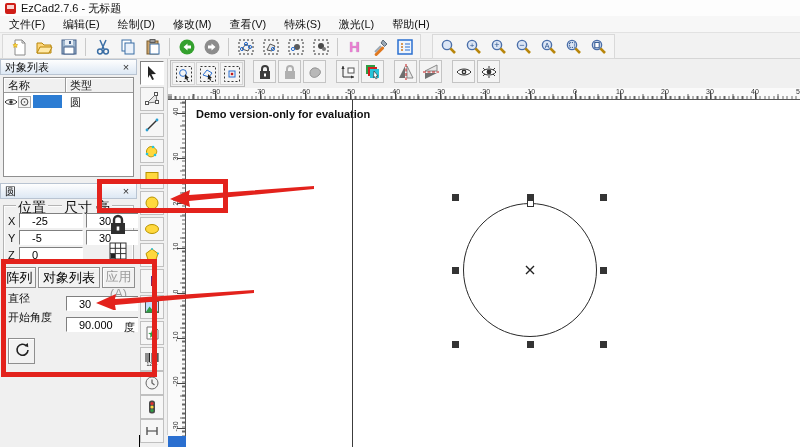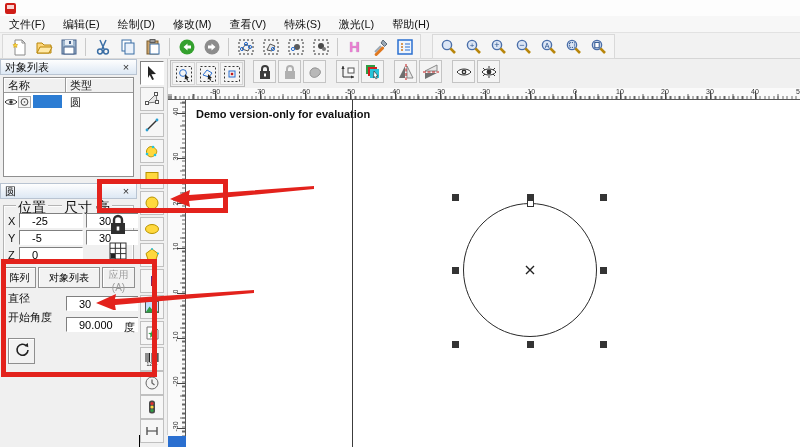--- a/index.html
+++ b/index.html
@@ -36,21 +36,21 @@
   .sel-block{width:29px;height:13px;background:#2b7cd3;margin-left:2px;}
   .obj-type{position:absolute;left:66px;top:1px;}
   #props{position:absolute;left:0;top:124px;width:137px;bottom:0;background:#f0f0f0;}
   #prop-group{position:absolute;left:3px;top:22px;width:131px;height:58px;border:1px solid #b4b4b4;box-shadow:inset 0 0 0 1px #fcfcfc;box-sizing:border-box;}
   .grp-legend{position:absolute;top:-7px;background:#f0f0f0;padding:0 2px;font-size:14px;}
   .axis-row{position:absolute;left:4px;height:15px;display:flex;align-items:center;gap:3px;}
   .axis-lab{width:8px;display:inline-block;}
   .sunken{border:1px solid;border-color:#7f7f7f #fff #fff #7f7f7f;background:#fff;font-size:11px;font-family:"Liberation Sans",sans-serif;height:13px;padding:0 12px;box-sizing:content-box;}
   .in-pos{width:38px;} .in-size{width:36px;}
   .side-ico{position:absolute;left:106px;width:24px;display:flex;align-items:center;justify-content:center;background:transparent;border:none;padding:0;}
-  .prop-btn{position:absolute;height:21px;border:1px solid #8f8f8f;background:#f2f2f2;box-shadow:inset 1px 1px 0 #fff;font-size:10px;font-family:"Liberation Sans",sans-serif;padding:0;}
+  .prop-btn{position:absolute;height:21px;border:1px solid #8f8f8f;background:#f2f2f2;box-shadow:inset 1px 1px 0 #fff;font-size:13px;font-family:"Liberation Sans",sans-serif;padding:0;}
   .prop-btn[disabled]{color:#9c9c9c;}
   .prop-lab{position:absolute;left:8px;}
   
   #toolcol{position:absolute;left:138px;top:59px;width:30px;height:376px;background:#f0f0f0;border-right:1px solid #cfcfcf;box-sizing:border-box;}
   .vtool{position:absolute;left:2px;width:24px;height:24px;display:flex;align-items:center;justify-content:center;border:1px solid #c0c0c0;background:#f6f6f6;padding:0;}
   .vtool.pressed{border-color:#808080 #fff #fff #808080;background:#fff;}
   
   #hruler{position:absolute;left:168px;top:88px;width:632px;height:12px;background:#fafafa;border-bottom:1px solid #555;box-sizing:border-box;overflow:hidden;}
   .h-minor{position:absolute;left:0;right:0;bottom:0;height:3px;background:repeating-linear-gradient(90deg,#666 0 1px,transparent 1px 4.5px);background-position-x:2.5px;}
   .h-mid{position:absolute;left:0;right:0;bottom:0;height:5px;background:repeating-linear-gradient(90deg,#666 0 1px,transparent 1px 22.5px);background-position-x:2.5px;}
@@ -73,20 +73,21 @@
   .ann{position:absolute;z-index:60;pointer-events:none;}
   #ann-rect1{left:97px;top:179px;width:121px;height:24px;border:5px solid #e3221c;}
   #ann-rect2{left:1px;top:259px;width:146px;height:108px;border:5px solid #e3221c;}
   svg text{font-family:"Liberation Sans",sans-serif;}
 </style>
 </head>
 <body>
 
 <div id="titlebar">
   <span id="app-logo"></span>
+  <span>EzCad2.7.6 - 无标题</span>
 </div>
 
 <div id="menubar">
   <span class="menu-item">文件(F)</span>
   <span class="menu-item">编辑(E)</span>
   <span class="menu-item">绘制(D)</span>
   <span class="menu-item">修改(M)</span>
   <span class="menu-item">查看(V)</span>
   <span class="menu-item">特殊(S)</span>
   <span class="menu-item">激光(L)</span>

